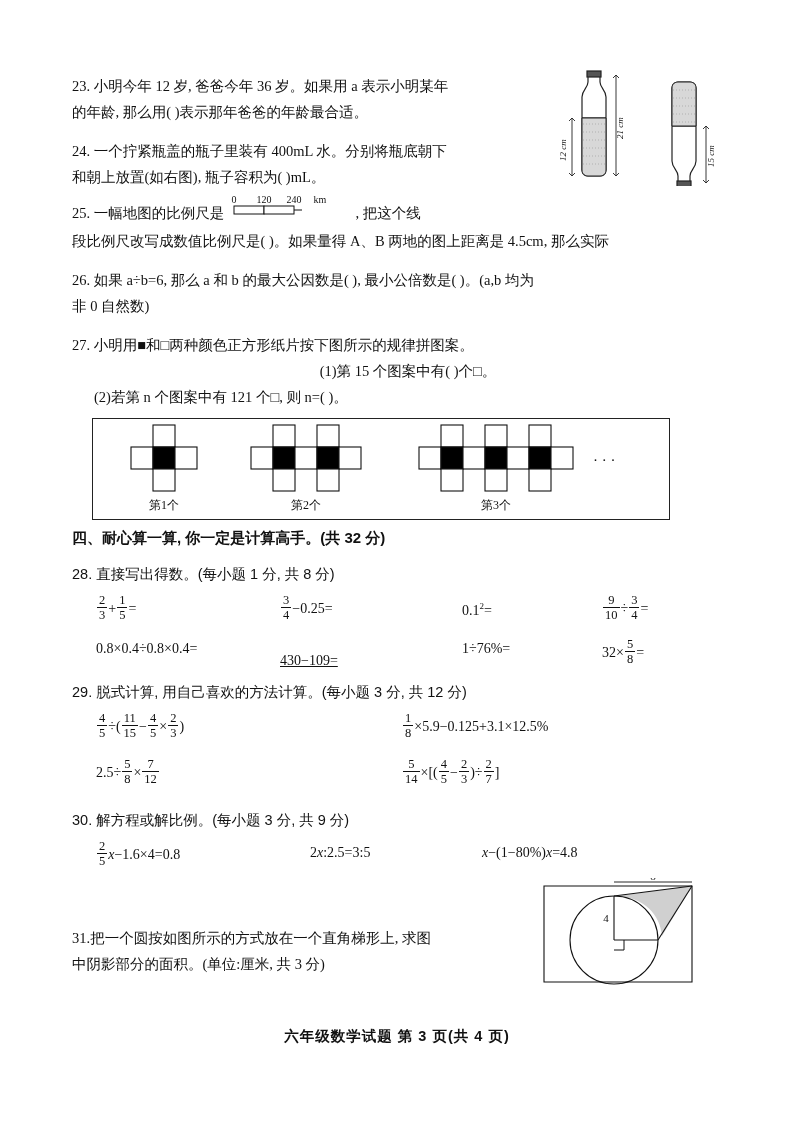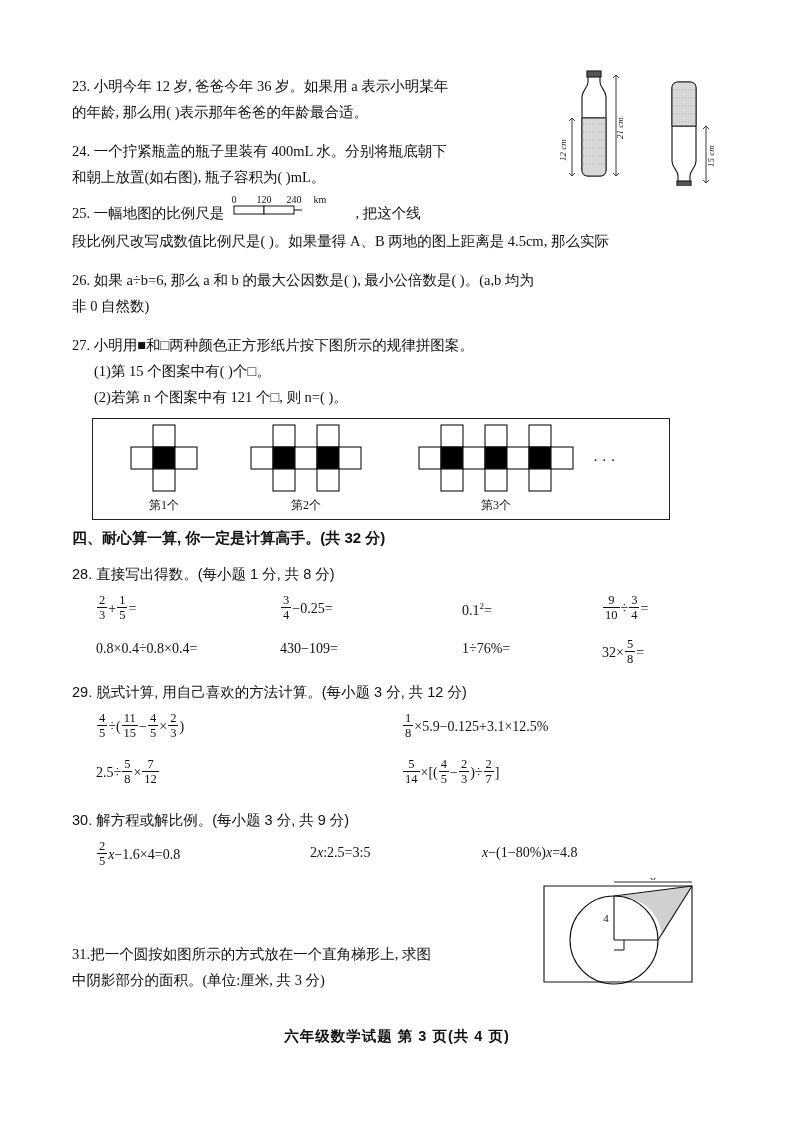--- a/index.html
+++ b/index.html
@@ -180,21 +180,21 @@
       <span class="line" style="display:block;margin-top:2px;">段比例尺改写成数值比例尺是(            )。如果量得 A、B 两地的图上距离是 4.5cm, 那么实际</span>
     </div>
 
     <div class="q">
       <span class="line">26. 如果 a÷b=6, 那么 a 和 b 的最大公因数是(            ), 最小公倍数是(          )。(a,b 均为</span>
       <span class="line">非 0 自然数)</span>
     </div>
 
     <div class="q">
       <span class="line">27. 小明用■和□两种颜色正方形纸片按下图所示的规律拼图案。</span>
-      <span class="line" style="padding-left:22px;">(1)第 15 个图案中有(          )个□。</span>
+      <span class="line" style="padding-left:22px;text-align:center;">(1)第 15 个图案中有(          )个□。</span>
       <span class="line" style="padding-left:22px;">(2)若第 n 个图案中有 121 个□, 则 n=(            )。</span>
     </div>
 
     <div class="patternbox">
       <svg width="574" height="98" viewBox="0 0 574 98">
         <g stroke="#111" stroke-width="1.1" fill="#fff">
 
           <rect x="60" y="6" width="22" height="22"></rect>
           <rect x="38" y="28" width="22" height="22"></rect>
           <rect x="60" y="28" width="22" height="22" fill="#000"></rect>
@@ -244,21 +244,21 @@
         <span class="frac"><span class="num">3</span><span class="den">4</span></span>−0.25=
       </span>
       <span class="cell" style="left:390px;top:8px;">0.1<sup>2</sup>=</span>
       <span class="cell" style="left:530px;">
         <span class="frac"><span class="num">9</span><span class="den">10</span></span>÷<span class="frac"><span class="num">3</span><span class="den">4</span></span>=
       </span>
     </div>
 
     <div class="calcrow" style="height:36px;">
       <span class="cell" style="left:24px;top:4px;">0.8×0.4÷0.8×0.4=</span>
-      <span class="cell" style="left:208px;top:4px;">430−109=</span>
+      <span class="cell" style="left:208px;top:16px;text-decoration:underline;">430−109=</span>
       <span class="cell" style="left:390px;top:4px;">1÷76%=</span>
       <span class="cell" style="left:530px;">
         32×<span class="frac"><span class="num">5</span><span class="den">8</span></span>=
       </span>
     </div>
 
     <div class="q" style="font-family:'Liberation Sans',sans-serif;font-size:14.5px;margin-top:6px;">29. 脱式计算, 用自己喜欢的方法计算。(每小题 3 分, 共 12 分)</div>
 
     <div class="calcrow" style="height:46px;margin-top:6px;">
       <span class="cell" style="left:24px;">
@@ -281,21 +281,21 @@
     <div class="q" style="font-family:'Liberation Sans',sans-serif;font-size:14.5px;margin-top:4px;">30. 解方程或解比例。(每小题 3 分, 共 9 分)</div>
 
     <div class="calcrow" style="height:46px;margin-top:6px;">
       <span class="cell" style="left:24px;">
         <span class="frac"><span class="num">2</span><span class="den">5</span></span><em class="it">x</em>−1.6×4=0.8
       </span>
       <span class="cell" style="left:238px;top:6px;text-align:center;">2<em class="it">x</em>:2.5=3:5</span>
       <span class="cell" style="left:410px;top:6px;"><em class="it">x</em>−(1−80%)<em class="it">x</em>=4.8</span>
     </div>
 
-    <div class="q" style="margin-top:56px;width:420px;">
+    <div class="q" style="margin-top:40px;width:420px;">
       <span class="line">31.把一个圆按如图所示的方式放在一个直角梯形上, 求图</span>
       <span class="line">中阴影部分的面积。(单位:厘米, 共 3 分)</span>
     </div>
 
     <div class="trap" style="top:818px;">
       <svg width="180" height="118" viewBox="0 0 180 118">
         <g stroke="#111" stroke-width="1.1" fill="none">
 
           <path d="M4 8 L152 8 L152 104 L4 104 Z" stroke="#111" fill="none"></path>
 

